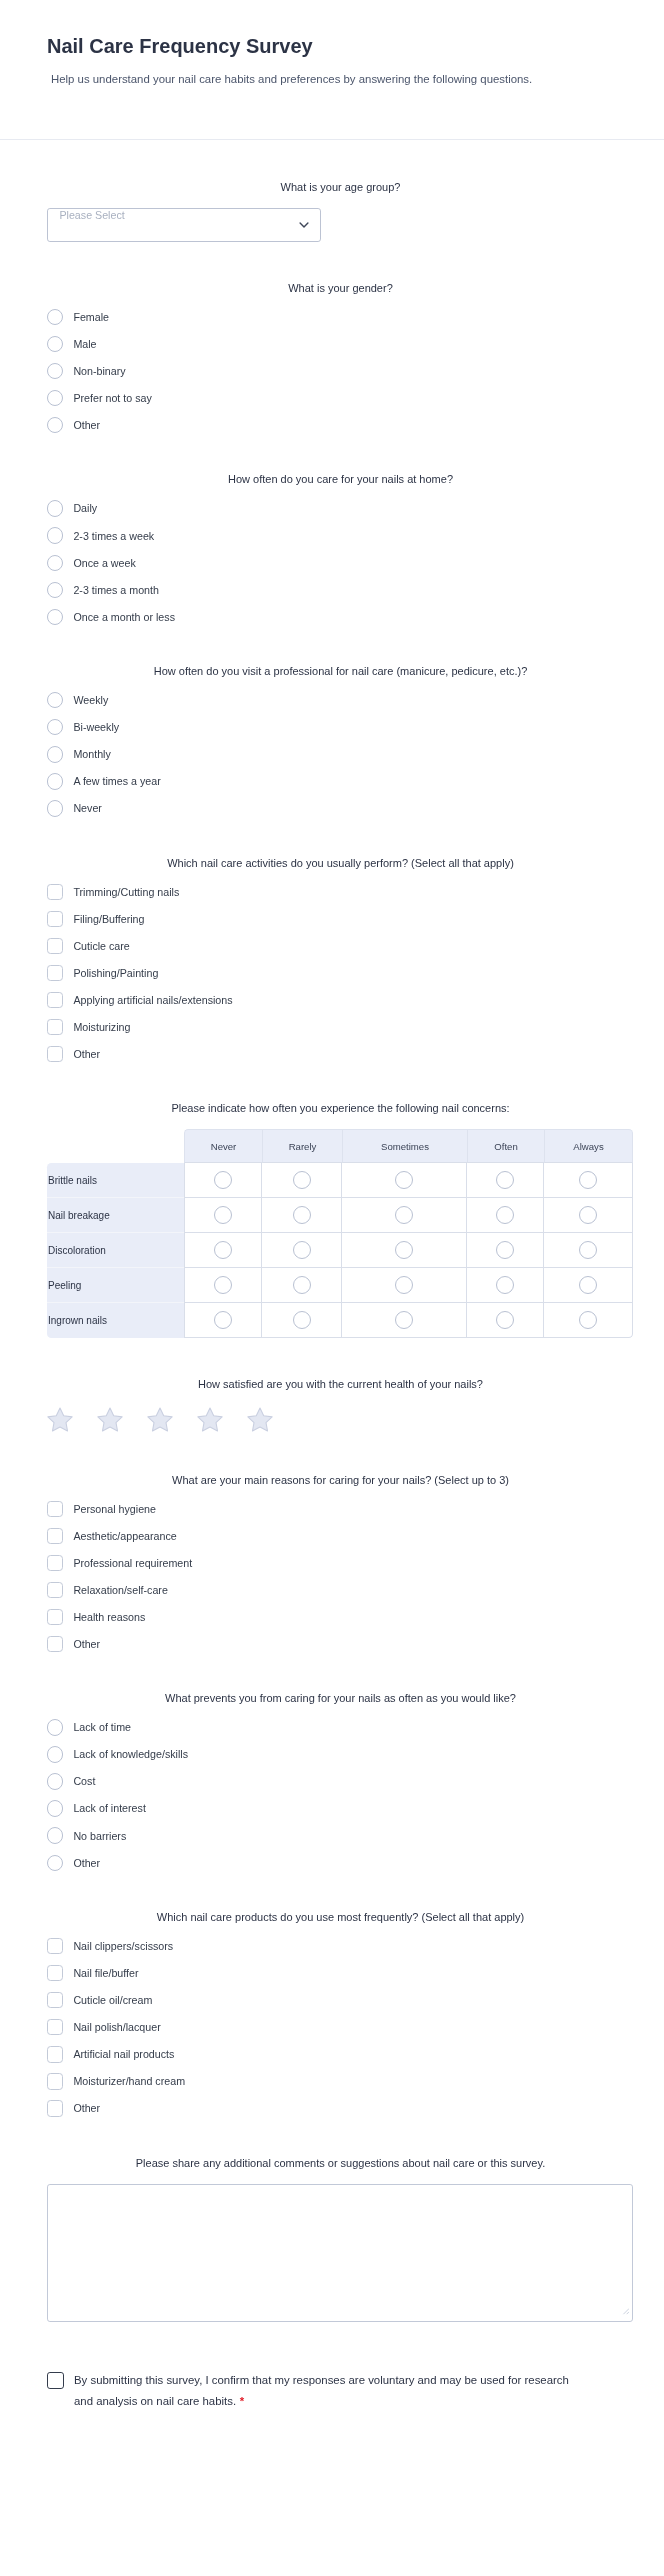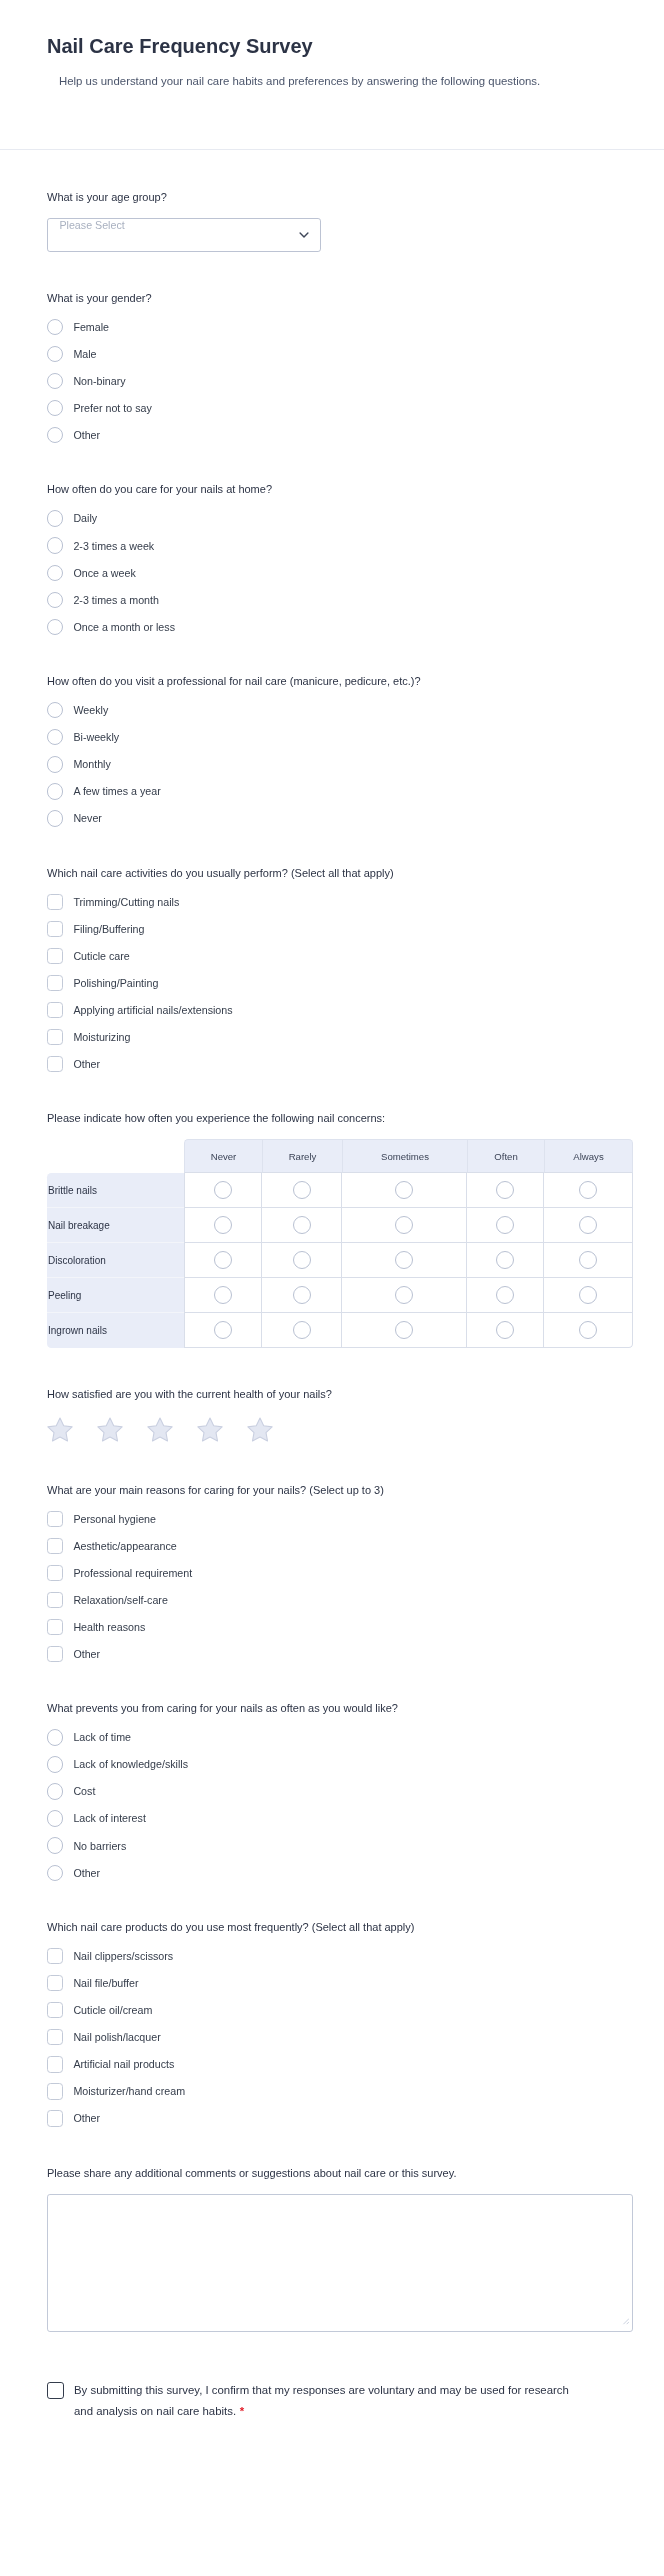--- a/index.html
+++ b/index.html
@@ -8,26 +8,26 @@
     width: 665px;
     background: #ffffff;
     font-family: "Liberation Sans", sans-serif;
     color: #2c3345;
   }
   .page { width: 665px; min-height: 2576px; background: #fff; border-radius: 24px; }
 
   
   .form-header { padding: 33px 47px 46px 47px; border-bottom: 0.7px solid #e7eaf1; }
   .form-title { font-size: 20px; font-weight: 700; line-height: 26px; margin: 0 0 10px 0; color: #2c3345; }
-  .form-subtitle { font-size: 11.4px; line-height: 20px; color: #4b556b; max-width: 572px; margin: 12px; }
+  .form-subtitle { font-size: 11.4px; line-height: 20px; color: #4b556b; max-width: 572px; margin: 4px; }
 
   
   .form-body { padding: 40px 31px 86px 47px; }
   .question { margin-bottom: 39px; }
-  .q-label { font-size: 11px; font-weight: 500; line-height: 14.3px; margin: 0 0 13.6px 0; color: #2c3345; }
+  .q-label { font-size: 11px; font-weight: 500; line-height: 14.3px; margin: 0 0 13.6px 0; color: #2c3345; text-align: center; }
 
   
   .dropdown {
     width: 274px; height: 34px; border: 0.7px solid #bcc3d3; border-radius: 2.9px;
     display: flex; justify-content: space-between;
     padding: 0 10.7px 0 11.4px; cursor: pointer; background: #fff; margin-top: 11.4px;
   }
   .dd-placeholder { font-size: 10.7px; color: #a9b1c0; }
   .chevron { display: flex; align-items: center; }
 

